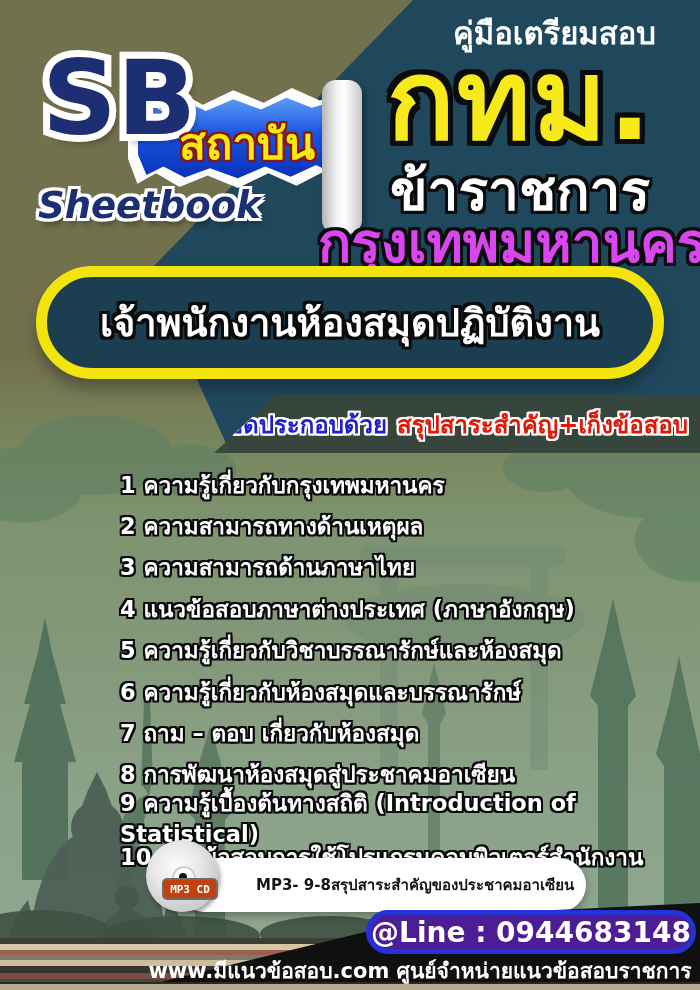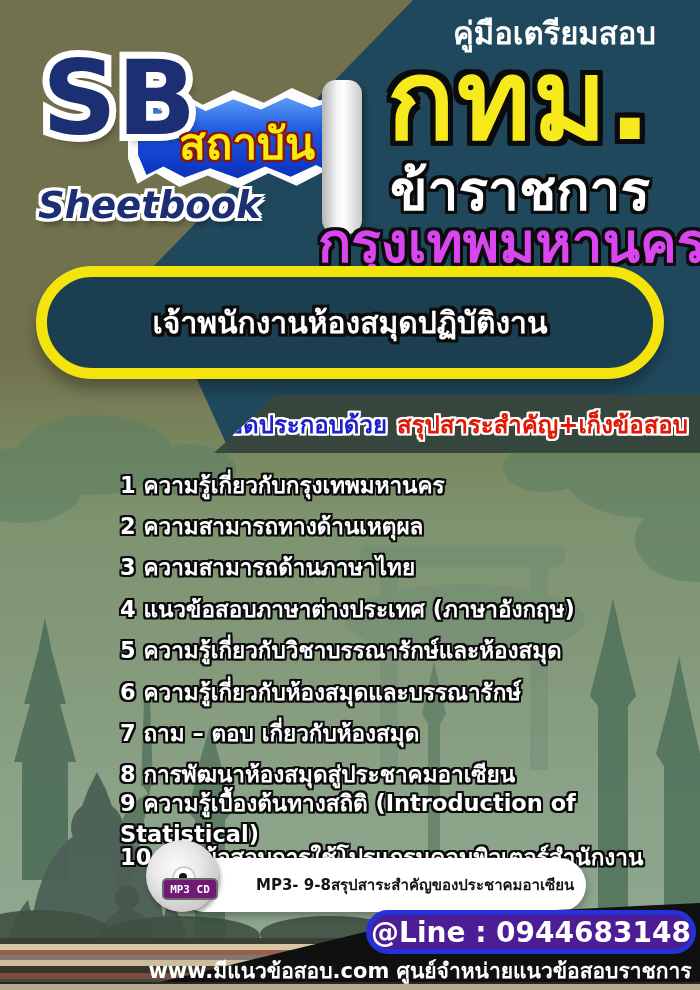--- a/index.html
+++ b/index.html
@@ -51,21 +51,21 @@
   .roll{position:absolute;left:286px;top:34px;width:40px;height:154px;border-radius:14px;
     background:linear-gradient(90deg,#b5b5b5,#f4f4f4 38%,#ffffff 55%,#c6c6c6);
     box-shadow:3px 4px 6px rgba(0,0,0,.35);}
   .brand{position:absolute;left:2px;top:138px;font-size:37px;font-weight:900;
     font-style:italic;color:#1d2f73;}
   
   .pos-pill{position:absolute;z-index:3;left:36px;top:266px;width:628px;height:113px;
     background:#1b3e50;border:11px solid #f2e40c;border-radius:64px;
     display:flex;align-items:center;justify-content:center;
     box-shadow:0 10px 14px rgba(0,0,0,.28);}
-  .pos-pill span{font-size:30px;font-weight:900;color:#fff;}
+  .pos-pill span{font-size:38px;font-weight:900;color:#fff;}
   
   .band{position:absolute;z-index:3;left:0;top:395px;width:700px;height:58px;
     background:rgba(56,70,60,.96);
     clip-path:polygon(276px 0,700px 0,700px 58px,214px 58px);}
   .band-inner{position:absolute;right:12px;top:0;height:58px;display:flex;
     align-items:center;gap:10px;font-size:24px;font-weight:800;}
   .band-label{color:#1f1fd0;}
   .band-high{color:#e11806;}
   
   .list{position:absolute;z-index:3;left:108px;top:452px;margin:12px;padding:0;
@@ -78,21 +78,21 @@
     display:flex;align-items:center;padding-left:78px;}
   .mp3-pill span{font-size:15px;font-weight:600;color:#141414;}
   .cd{position:absolute;z-index:5;left:146px;top:840px;width:72px;height:72px;border-radius:50%;
     background:radial-gradient(circle at 42% 38%, #fbfbfb 0%, #e9e9e9 38%, #d2d2d2 62%, #bdbdbd 100%);
     box-shadow:2px 3px 5px rgba(0,0,0,.4);}
   .cd::before{content:"";position:absolute;left:26px;top:26px;width:20px;height:20px;
     border-radius:50%;background:#fff;border:2px solid #cfcfcf;}
   .cd::after{content:"";position:absolute;left:33px;top:33px;width:8px;height:8px;
     border-radius:50%;background:#151515;}
   .cd-badge{position:absolute;z-index:6;left:162px;top:878px;width:56px;height:22px;
-    background:#701a75;border:2px solid #6b6c6c;border-radius:5px;
+    background:#c2410c;border:2px solid #6b6c6c;border-radius:5px;
     display:flex;align-items:center;justify-content:center;
     font-family:"DejaVu Sans Mono","Liberation Mono",monospace;
     font-size:11px;font-weight:700;color:#fff;}
   
   .stripes{position:absolute;z-index:3;left:0;top:938px;width:700px;height:46px;
     background:linear-gradient(180deg,
       #3c4033 0 6px,#d7c6a4 6px 12px,#9a5f4c 12px 17px,#80796b 17px 22px,
       #cdbd9c 22px 28px,#35352e 28px 35px,#7a4b3f 35px 41px,#44483f 41px 46px);}
   .footer-band{position:absolute;z-index:4;inset:0;background:#101010;
     clip-path:polygon(430px 916px,700px 903px,700px 990px,128px 990px);}

